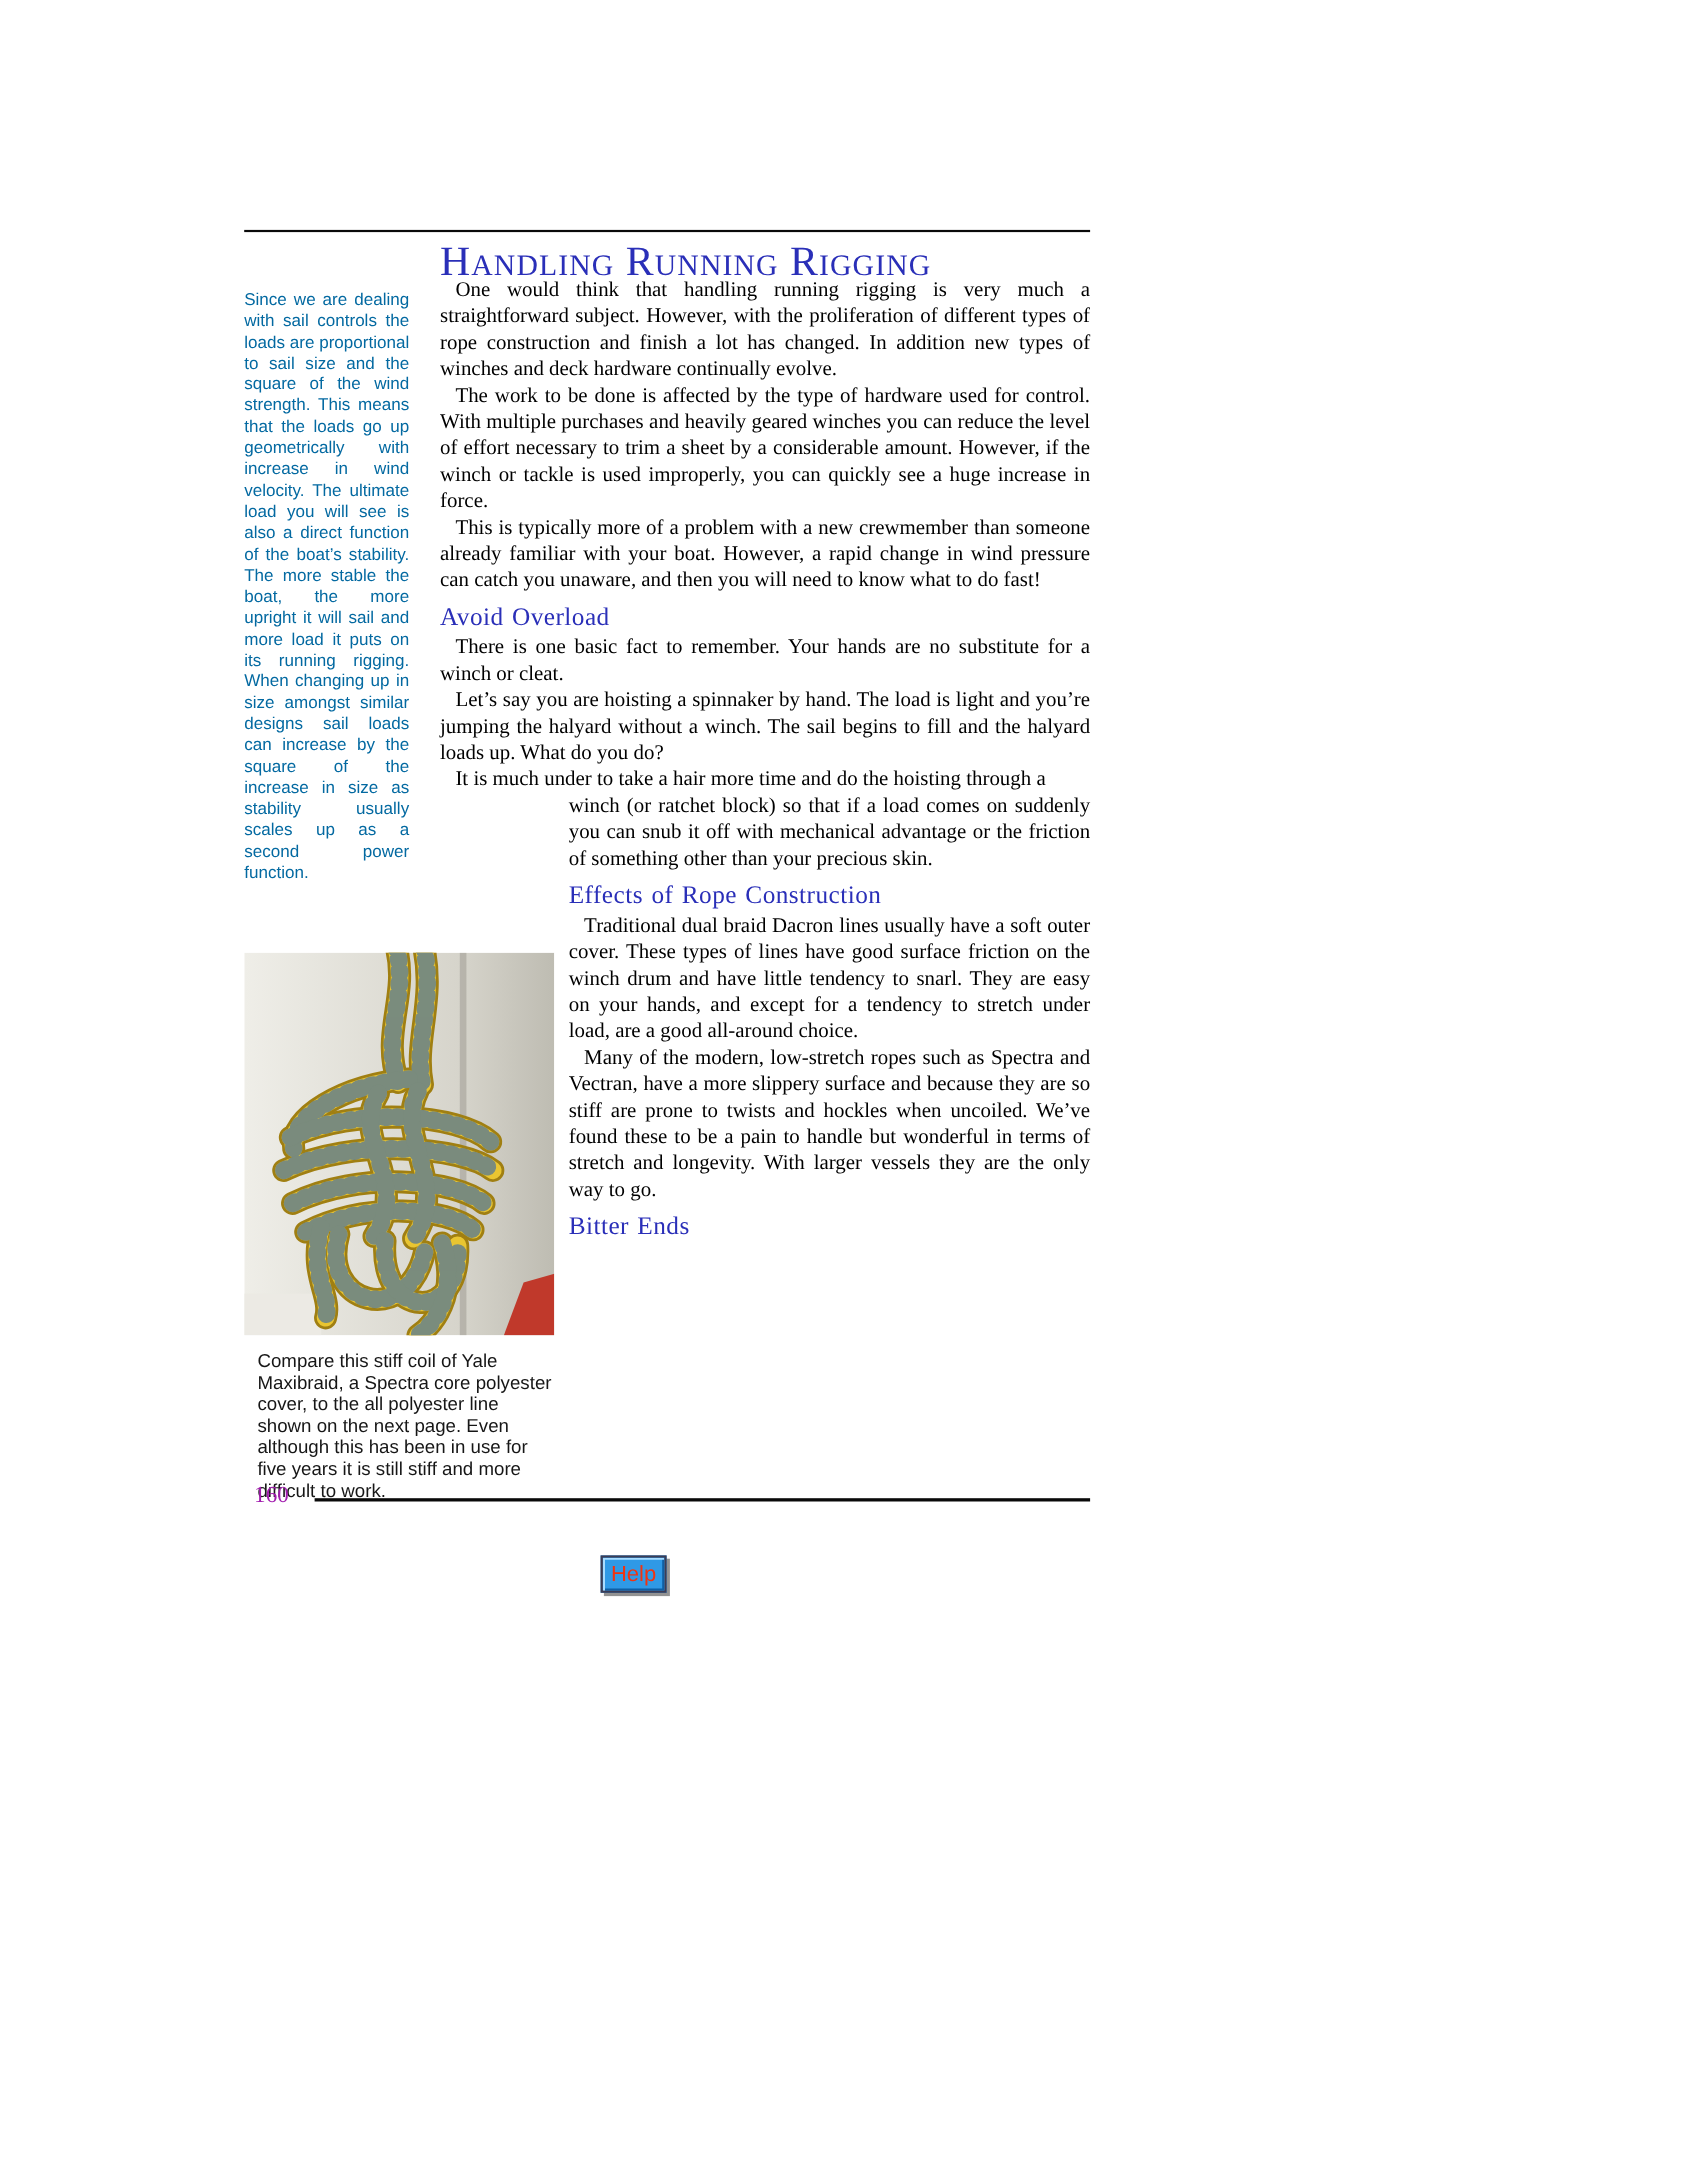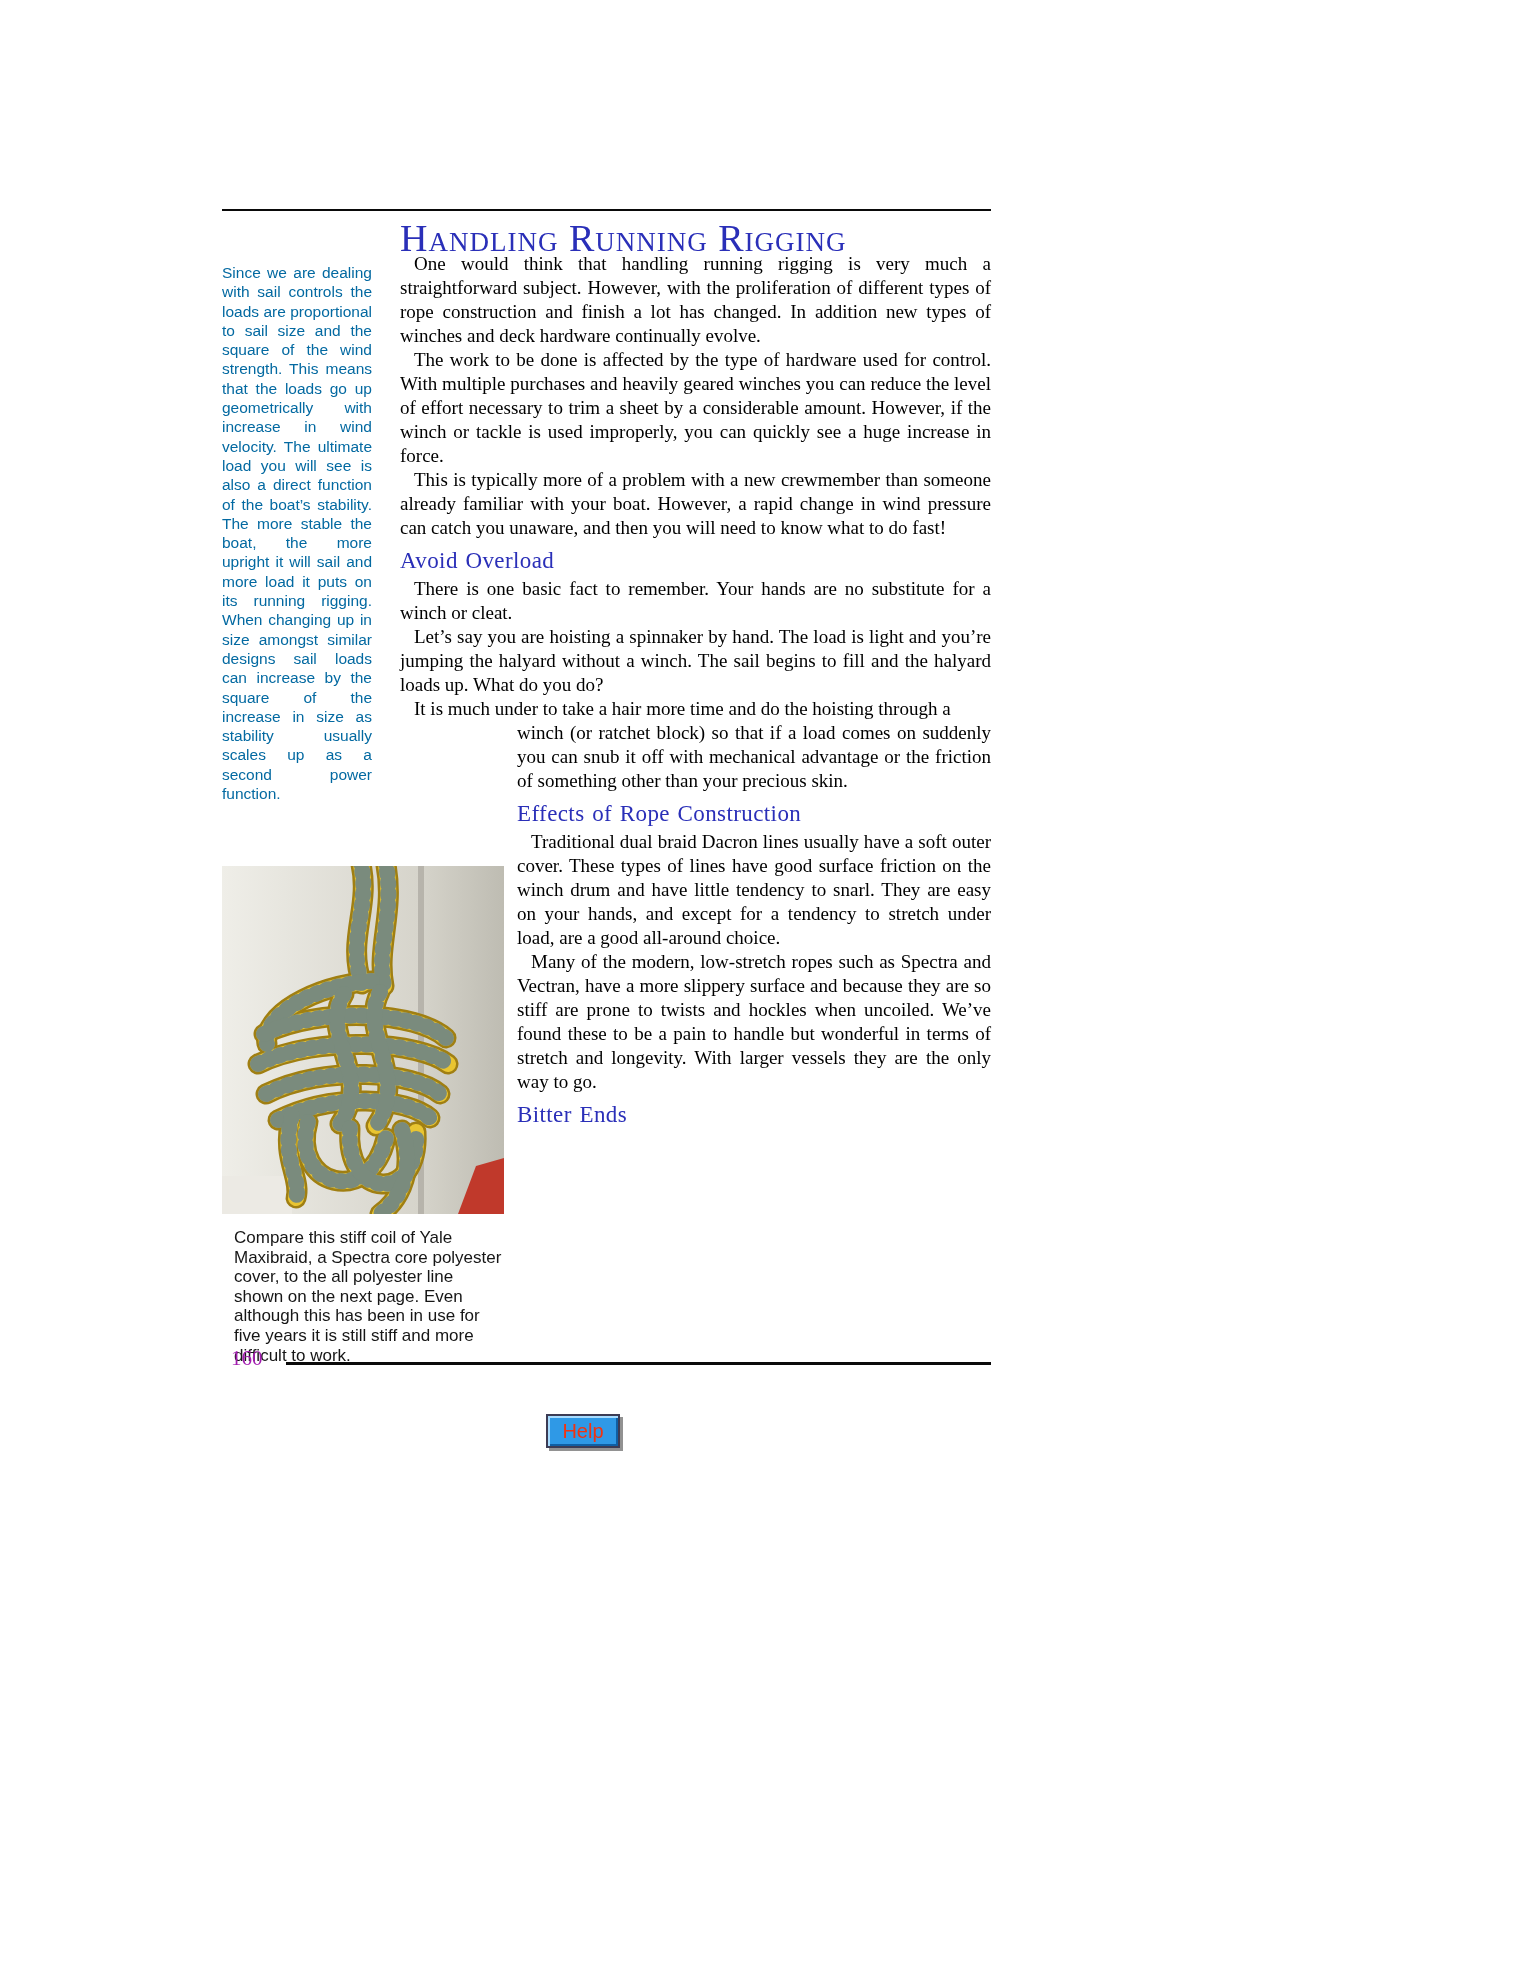--- a/index.html
+++ b/index.html
@@ -34,21 +34,21 @@
     position:absolute;left:222px;top:866px;width:282px;height:348px;overflow:hidden;
   }
   .figure svg{display:block}
   .caption{
     position:absolute;left:234px;top:1228px;width:268px;
     font-family:"Liberation Sans",sans-serif;font-size:17px;line-height:19.6px;color:#161616;
   }
   .pagenum{position:absolute;left:231px;top:1346px;font-size:21px;color:#a21caf}
   .rule-bottom{position:absolute;left:286px;top:1362px;width:705px;height:3px;background:#0a0a0a}
   .help{
-    position:absolute;left:546px;top:1414px;width:74px;height:34px;
+    position:absolute;left:546px;top:1414px;width:60px;height:34px;
     background:#2f99e6;border:2px solid #3c3c55;
     box-shadow:3px 3px 0 rgba(110,110,110,.75), inset 2px 2px 0 #a8dcff, inset -2px -2px 0 #0f5fa4;
     color:#f2330f;font-family:"Liberation Sans",sans-serif;font-size:20px;
     display:flex;align-items:center;justify-content:center;cursor:pointer;user-select:none;
   }
   
   .rope-outline{fill:none;stroke:#a07f12;stroke-width:21;stroke-linecap:round}
   .rope-fill{fill:none;stroke:#e9c531;stroke-width:16;stroke-linecap:round}
   .rope-fleck{fill:none;stroke:#3f6da6;stroke-width:16;stroke-linecap:round;stroke-dasharray:3 8;opacity:.65}
 </style>

